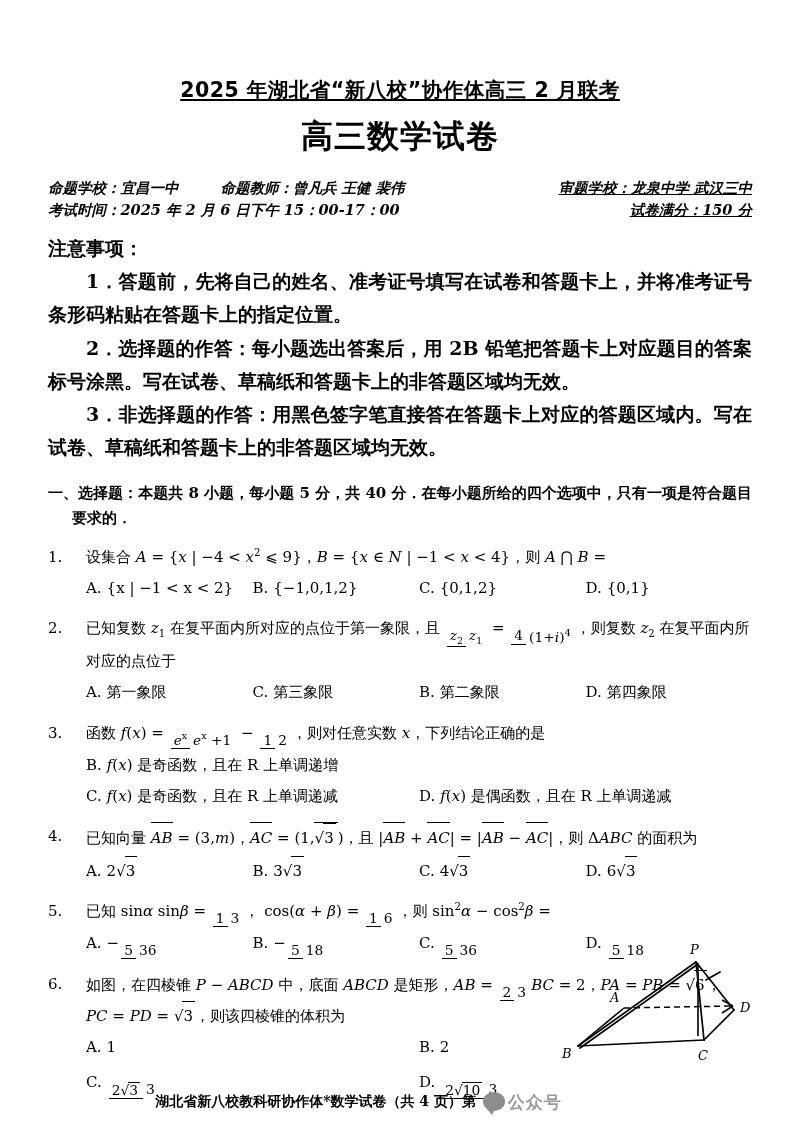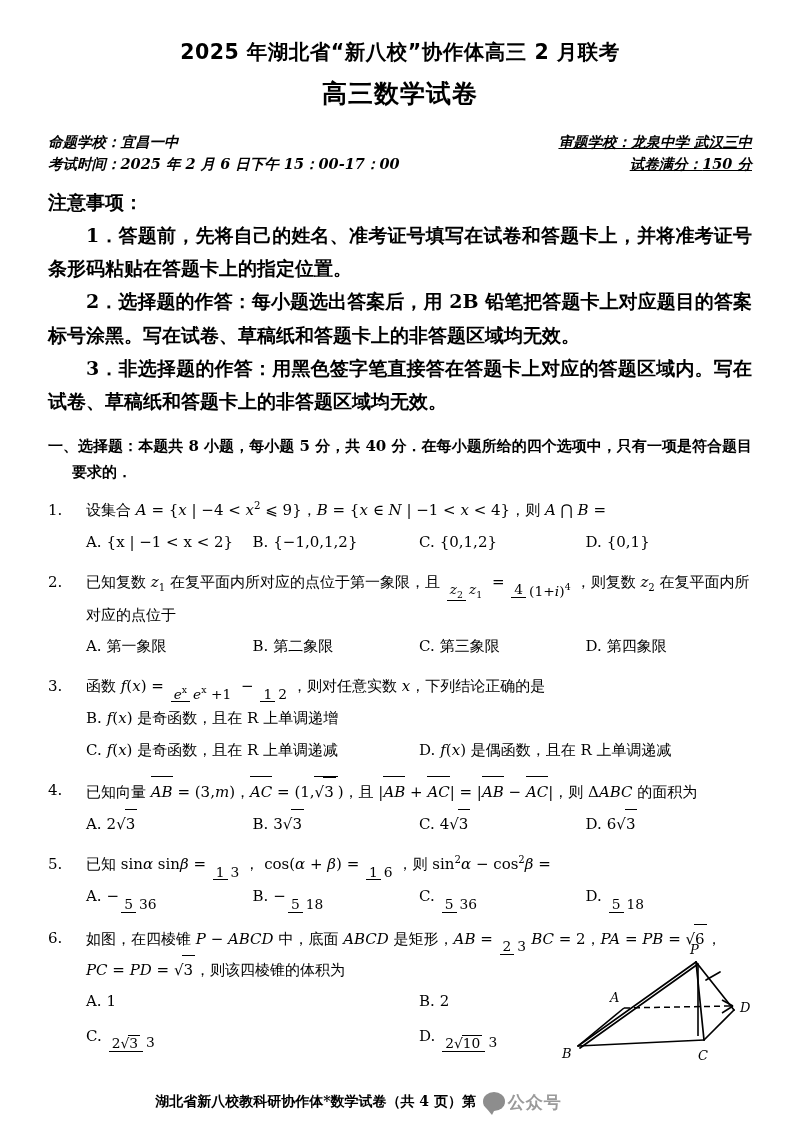--- a/index.html
+++ b/index.html
@@ -24,28 +24,29 @@
   }
 
   
   .title-main {
     text-align: center;
     font-family: "DejaVu Sans", "Liberation Sans", sans-serif;
     font-weight: bold;
     font-size: 20.5px;
     letter-spacing: 0.5px;
     margin: 0;
-    padding-top: 40px;
+    padding-top: 78px;
     line-height: 1.2;
+    text-decoration: underline;
   }
   .title-sub {
     text-align: center;
     font-family: "DejaVu Sans", "Liberation Sans", sans-serif;
     font-weight: bold;
-    font-size: 25px;
+    font-size: 32px;
     letter-spacing: 1px;
     margin: 0;
     padding-top: 14px;
     line-height: 1.2;
   }
 
   
   .meta {
     margin: 22px 48px 0 48px;
     font-family: "DejaVu Serif", "Liberation Serif", serif;
@@ -193,20 +194,21 @@
 <body>
 
 <div class="page">
 
   <div class="title-main">2025 年湖北省“新八校”协作体高三 2 月联考</div>
   <div class="title-sub">高三数学试卷</div>
 
   <div class="meta">
     <div class="meta-row">
       <span class="meta-left"><span>命题学校：</span><span>宜昌一中</span></span>
+      <span class="meta-mid"><span>命题教师：</span><span>曾凡兵  王健  裴伟</span></span>
       <span class="meta-right"><span>审题学校：</span><span>龙泉中学  武汉三中</span></span>
     </div>
     <div class="meta-row meta-row2">
       <span class="meta-left"><span>考试时间：</span><span>2025 年 2 月 6 日下午 15：00-17：00</span></span>
       <span class="meta-right"><span>试卷满分：</span><span>150 分</span></span>
     </div>
   </div>
 
   <div class="notice">
     <div class="notice-title">注意事项：</div>
@@ -240,22 +242,22 @@
         <div class="q-stem"><span>已知复数 </span><i class="v">z</i><sub class="p">1</sub><span> 在复平面内所对应的点位于第一象限，且 </span><span class="frac">
               <span class="num"><i class="v">z</i><sub class="p">2</sub></span>
               <span class="den"><i class="v">z</i><sub class="p">1</sub></span>
             </span> = <span class="frac">
               <span class="num">4</span>
               <span class="den">(1+<i class="v">i</i>)<sup class="p">4</sup></span>
             </span><span>，则复数 </span><i class="v">z</i><sub class="p">2</sub><span> 在复平面内所</span></div>
         <div class="q-stem">对应的点位于</div>
         <div class="opts wide">
           <div class="opt"><span class="opt-lab">A.</span><span>第一象限</span></div>
+          <div class="opt"><span class="opt-lab">C.</span><span>第三象限</span></div>
           <div class="opt"><span class="opt-lab">B.</span><span>第二象限</span></div>
-          <div class="opt"><span class="opt-lab">C.</span><span>第三象限</span></div>
           <div class="opt"><span class="opt-lab">D.</span><span>第四象限</span></div>
         </div>
       </div>
     </div>
 
     <div class="q">
       <div class="q-num">3.</div>
       <div class="q-body">
         <div class="q-stem"><span>函数 </span><i class="v">f</i>(<i class="v">x</i>) = <span class="frac">
               <span class="num"><i class="v">e</i><sup class="p">x</sup></span>

